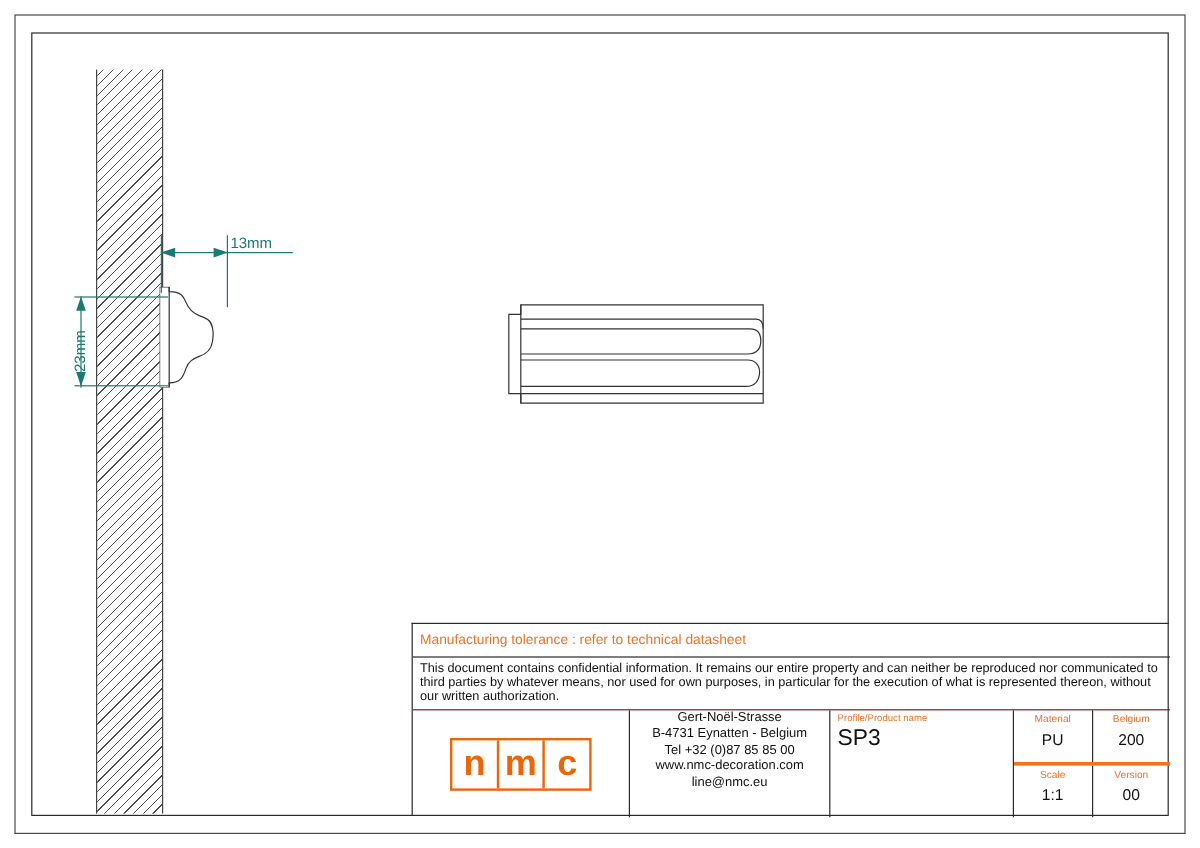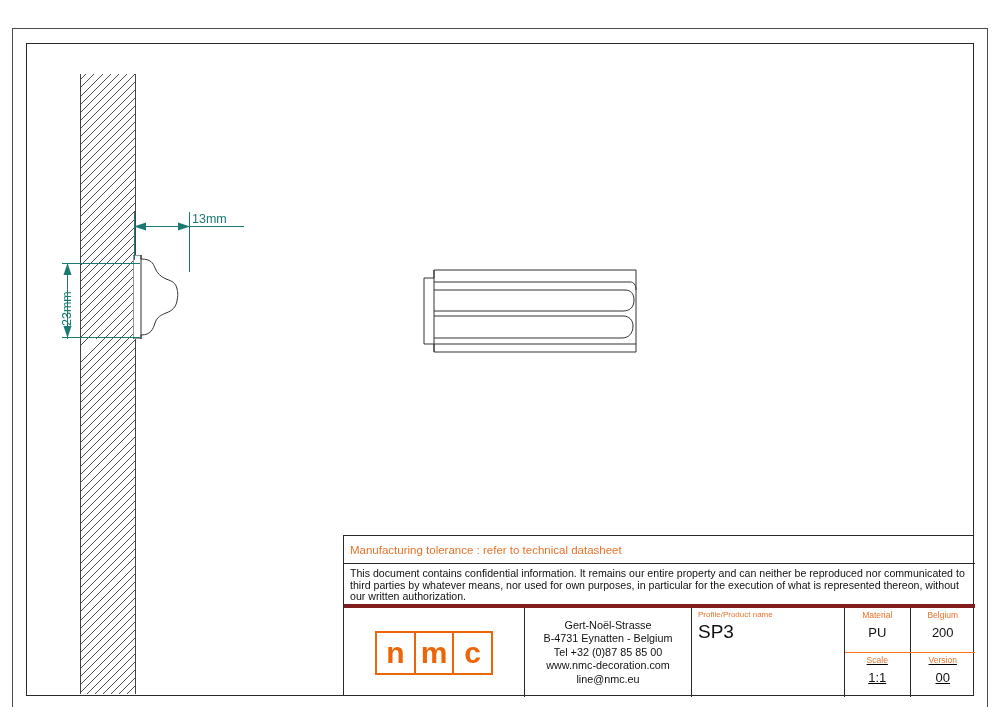--- a/index.html
+++ b/index.html
@@ -9,21 +9,21 @@
   }
   body {
     width: 1000px;
     height: 707px;
     font-family: "Liberation Sans", sans-serif;
     overflow: hidden;
     position: relative;
   }
   .sheet {
     position: absolute;
-    left: 0; top: 16px;
+    left: 0; top: 0;
     width: 1000px;
     height: 512px;
   }
   .outer-frame {
     position: absolute;
     left: 12px; top: 12px;
     width: 976px;
     height: 683px;
     border: 1px solid #4a4a4a;
     box-sizing: border-box;
@@ -118,21 +118,21 @@
   .tb-tolerance span {
     color: #e8732a;
     font-size: 11.5px;
   }
   .tb-legal {
     position: absolute;
     left: 0; top: 28px;
     width: 631px;
     height: 44px;
     box-sizing: border-box;
-    border-bottom: 4px solid #7f1d1d;
+    border-bottom: 1px solid #7f1d1d;
     padding: 4px 6px 0 6px;
     font-size: 10.6px;
     line-height: 11.6px;
     color: #111;
   }
   .tb-bottom {
     position: absolute;
     left: 0; top: 72px;
     width: 631px;
     height: 89px;
@@ -169,21 +169,20 @@
     border-left: 2.5px solid #ec6608;
   }
   .tb-address {
     width: 167px;
     height: 89px;
     box-sizing: border-box;
     border-right: 1px solid #2a2a2a;
     display: flex;
     flex-direction: column;
     align-items: center;
-    justify-content: center;
     font-size: 10.8px;
     line-height: 13.4px;
     color: #111;
   }
   .tb-product {
     width: 153px;
     height: 89px;
     box-sizing: border-box;
     border-right: 1px solid #2a2a2a;
     position: relative;
@@ -210,21 +209,21 @@
     height: 89px;
     box-sizing: border-box;
     display: flex;
     flex-direction: column;
   }
   .tb-props .prow {
     flex: 1 1 0;
     display: flex;
     box-sizing: border-box;
   }
-  .tb-props .prow + .prow { border-top: 1px solid #f97316; text-decoration: underline; }
+  .tb-props .prow + .prow { border-top: 3px solid #f97316; }
   .tb-props .pcell {
     flex: 1 1 0;
     box-sizing: border-box;
     text-align: center;
     position: relative;
   }
   .tb-props .pcell + .pcell { border-left: 1px solid #2a2a2a; }
   .tb-props .hdr {
     color: #e8732a;
     font-size: 8.5px;

